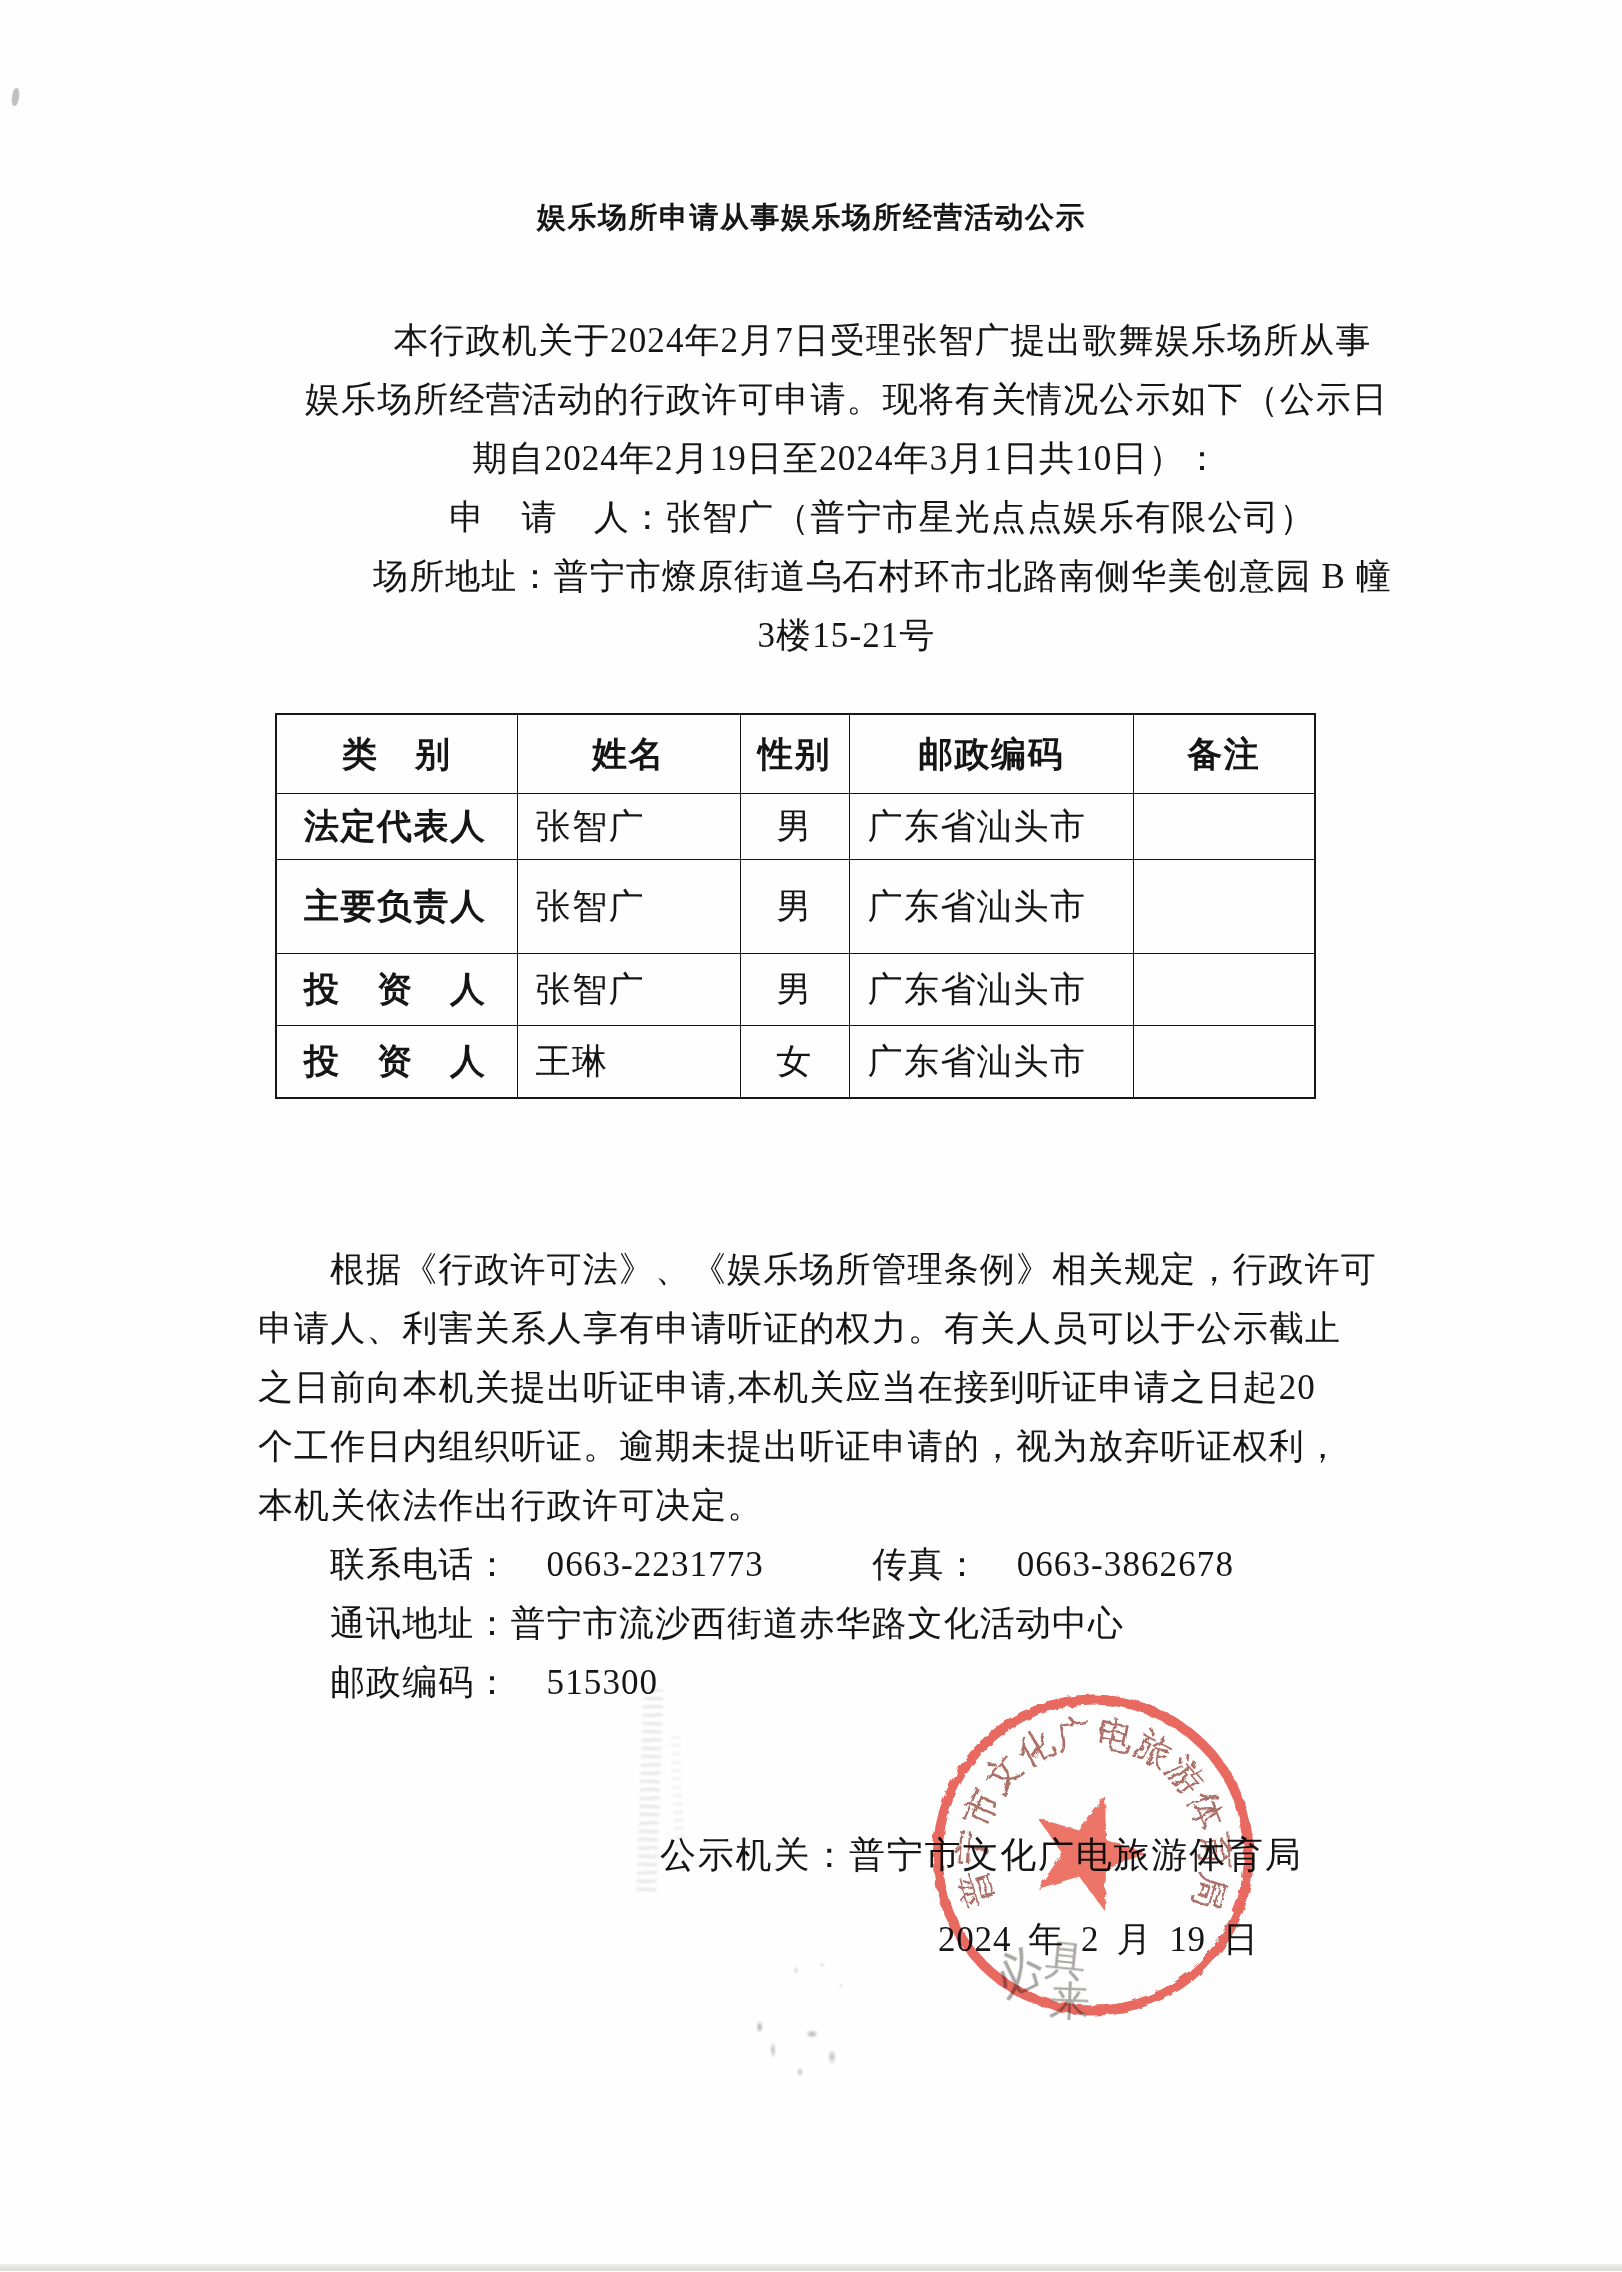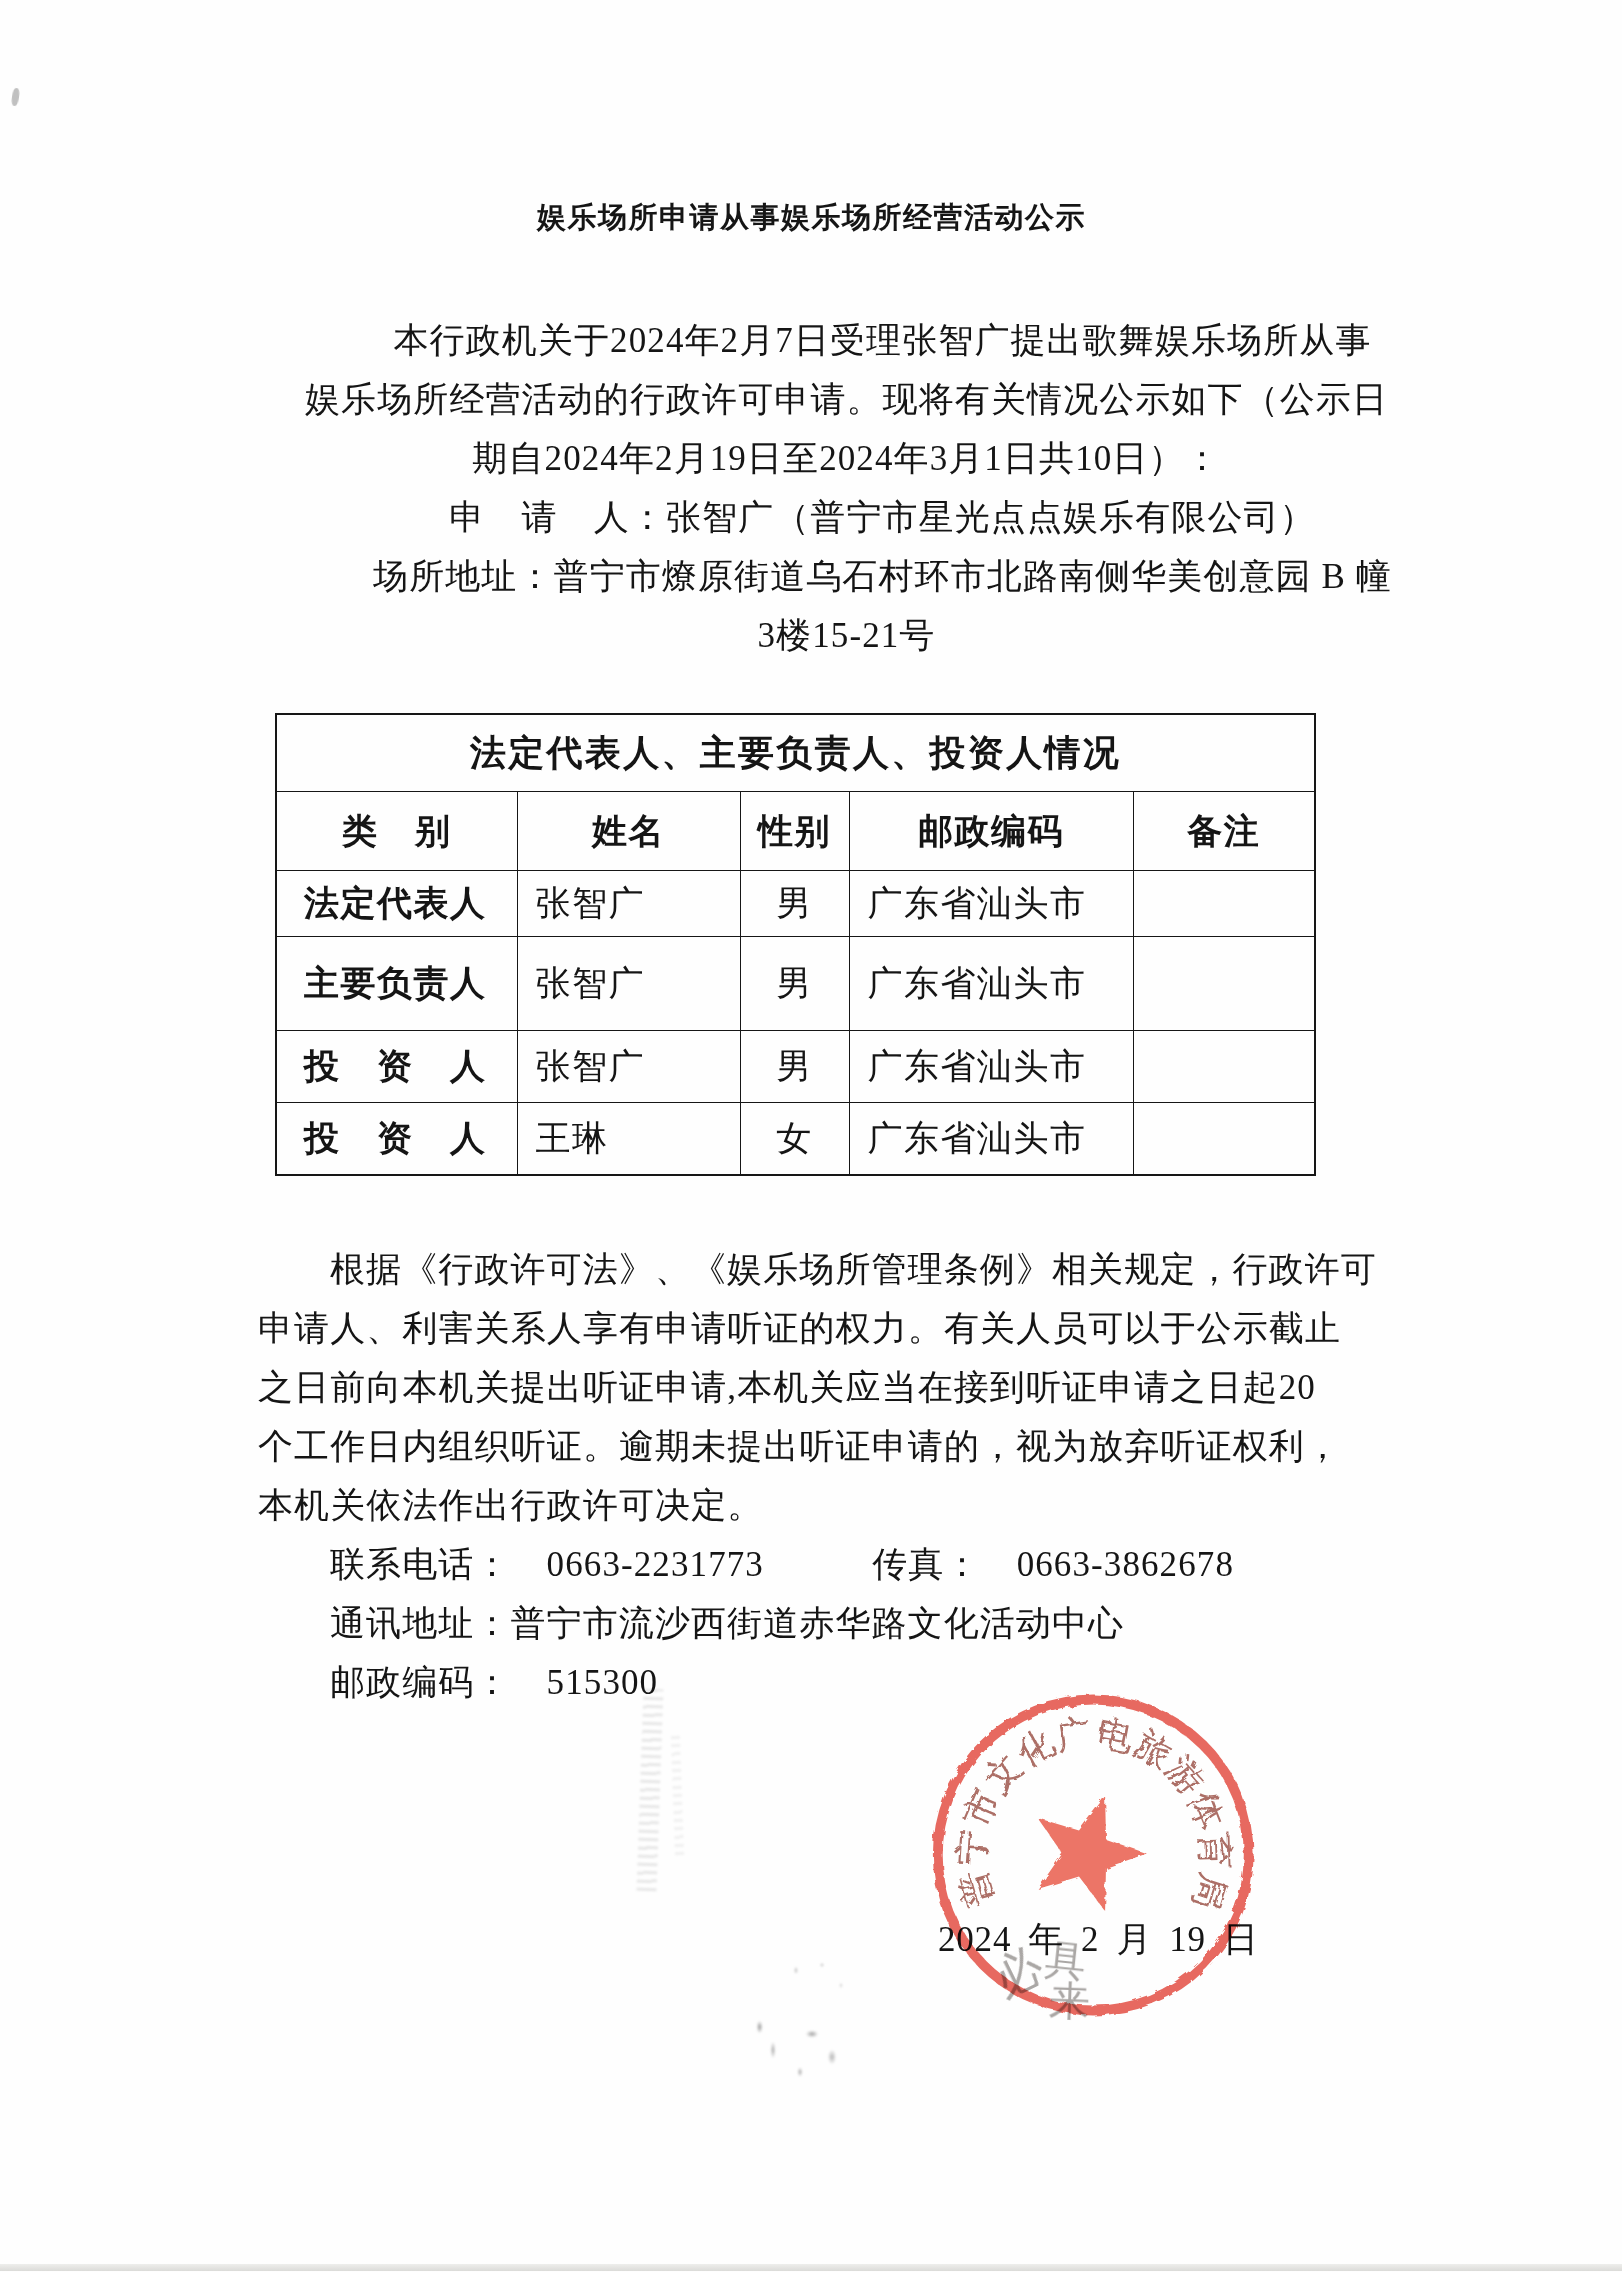--- a/index.html
+++ b/index.html
@@ -172,23 +172,20 @@
 
   <table class="info">
     <colgroup>
       <col style="width:241px">
         <col style="width:223px">
         <col style="width:109px">
       <col style="width:284px">
         <col style="width:182px">
     </colgroup>
     <tbody>
-        <tr>
-      <td class="cap" colspan="5">法定代表人、主要负责人、投资人情况</td>
-    </tr>
     <tr class="hdr">
       <td>类　别</td>
       <td>姓名</td>
       <td>性别</td>
       <td>邮政编码</td>
       <td>备注</td>
     </tr>
     <tr style="height:66px;">
       <td class="cat">法定代表人</td>
       <td class="nam">张智广</td>
@@ -224,20 +221,21 @@
     <div class="line indent">根据《行政许可法》、《娱乐场所管理条例》相关规定，行政许可</div>
     <div class="line">申请人、利害关系人享有申请听证的权力。有关人员可以于公示截止</div>
     <div class="line">之日前向本机关提出听证申请,本机关应当在接到听证申请之日起20</div>
     <div class="line">个工作日内组织听证。逾期未提出听证申请的，视为放弃听证权利，</div>
     <div class="line">本机关依法作出行政许可决定。</div>
     <div class="line indent">联系电话：　0663-2231773　　　传真：　0663-3862678</div>
     <div class="line indent">通讯地址：普宁市流沙西街道赤华路文化活动中心</div>
     <div class="line indent">邮政编码：　515300</div>
   </div>
 
+  <div class="issuer-line">公示机关：普宁市文化广电旅游体育局</div>
   <div class="date-line">2024 年 2 月 19 日</div>
 
   <div class="bleed" style="left:995px; top:1941px; font-size:47px; transform:rotate(-26deg);">必</div>
   <div class="bleed" style="left:1045px; top:1934px; font-size:41px; transform:rotate(6deg);">具</div>
   <div class="bleed" style="left:1049px; top:1974px; font-size:41px; transform:rotate(2deg);">来</div>
 
   <svg class="seal" viewBox="0 0 530 530" xmlns="http://www.w3.org/2000/svg">
     <defs>
       <filter id="rough" x="-10%" y="-10%" width="120%" height="120%">
         <feTurbulence type="fractalNoise" baseFrequency="0.09" numOctaves="2" result="n"></feTurbulence>

